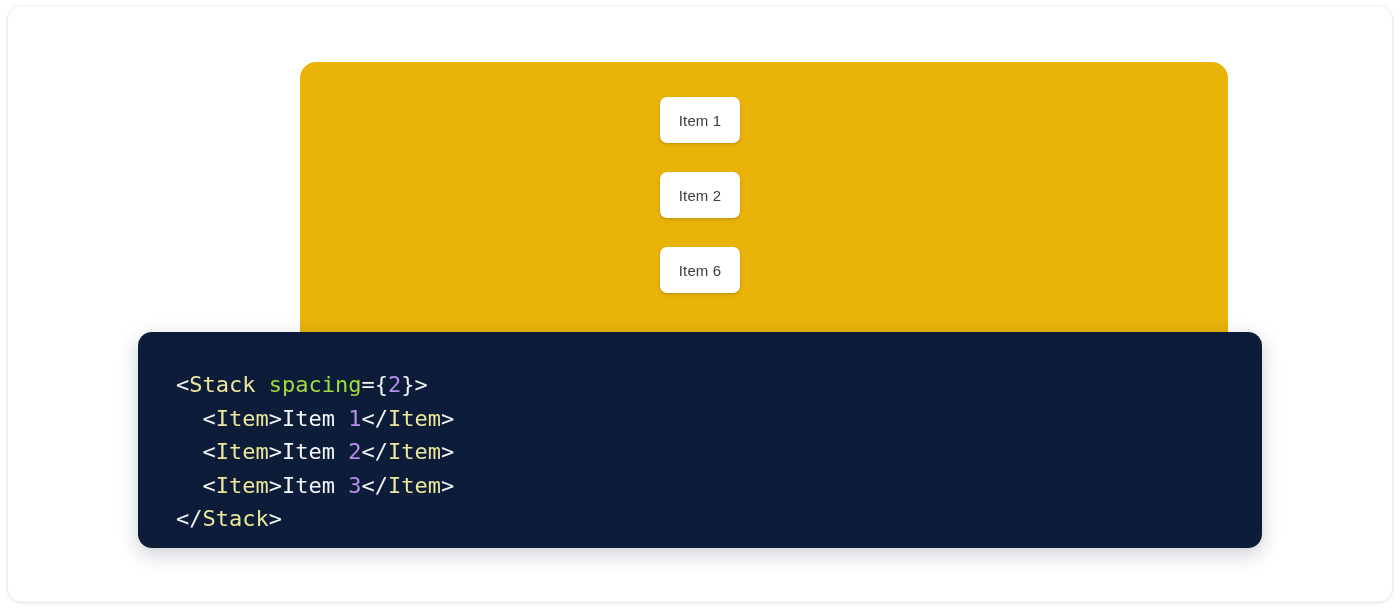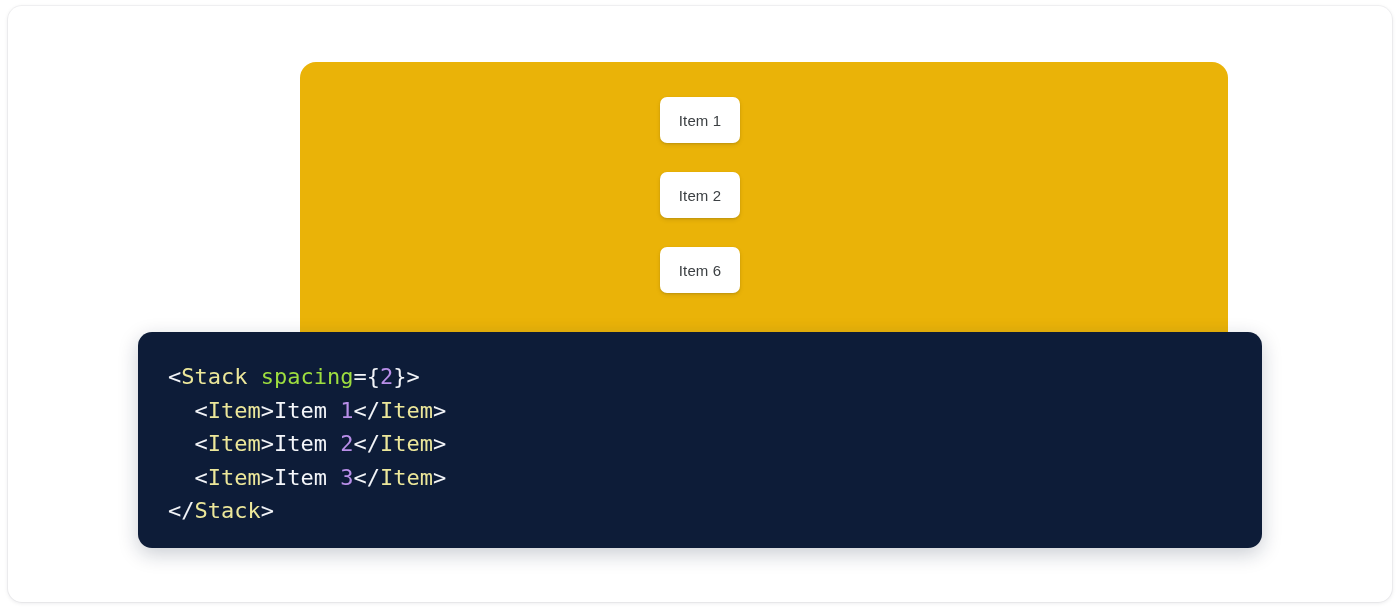--- a/index.html
+++ b/index.html
@@ -76,21 +76,21 @@
     width: 1124px;
     height: 216px;
     background: #0d1c38;
     border-radius: 14px;
     box-shadow: 0 6px 20px rgba(13, 28, 56, 0.22);
     box-sizing: border-box;
     padding: 28px 0 0 30px;
   }
 
   #code-pre {
-    margin: 0;
+    margin: 8px;
     font-family: "DejaVu Sans Mono", "Liberation Mono", monospace;
     font-size: 22px;
     line-height: 33.6px;
     color: #ffffff;
     white-space: pre;
     letter-spacing: 0px;
   }
 
   .tok-punct  { color: #f2f4f8; }
   .tok-tag    { color: #ece79a; }

